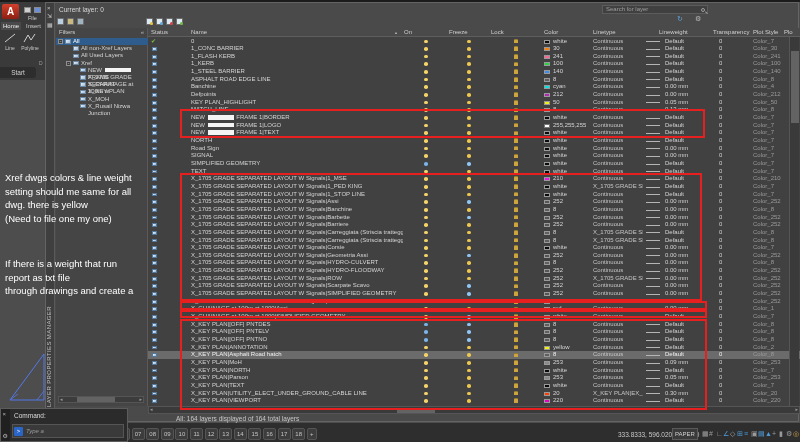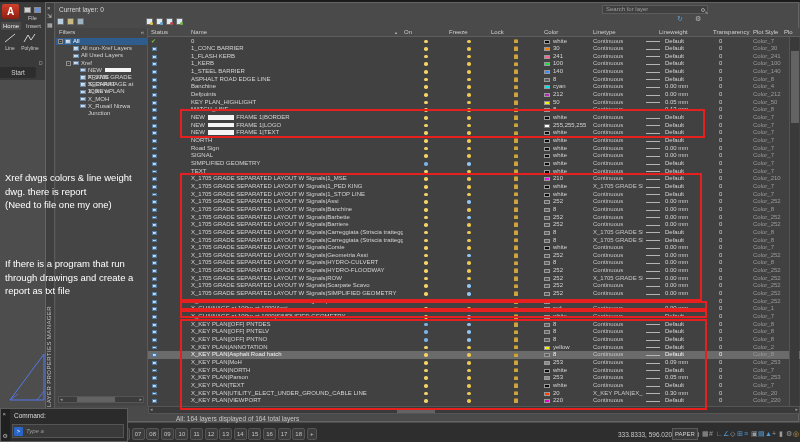--- a/index.html
+++ b/index.html
@@ -138,27 +138,28 @@
   </div>
 
   <svg class="doodle" width="46" height="56">
     <polygon points="6,52 40,52 40,6" fill="none" stroke="#5578e8" stroke-width="1"></polygon>
     <line x1="33" y1="52" x2="40" y2="43" stroke="#5578e8" stroke-width="0.8"></line>
     <line x1="6" y1="52" x2="14" y2="46" stroke="#5578e8" stroke-width="0.8"></line>
   </svg>
 
   <div class="note" style="top:171px" id="note1">
       <div>Xref dwgs colors &amp; line weight</div>
-      <div>dwg. there is report</div>
+      <div>setting should me same for all</div>
+      <div>dwg. there is yellow</div>
       <div>(Need to file one my one)</div>
     </div>
   <div class="note" style="top:257px" id="note2">
-      <div>If there is a program that run</div>
+      <div>If there is a weight that run</div>
+      <div>report as txt file</div>
       <div>through drawings and create a</div>
-      <div>report as txt file</div>
     </div>
 
   <div class="palette">
     <div class="pstrip">
       <span class="gl" style="top:2px">×</span>
       <span class="gl" style="top:10px">⇲</span>
       <span class="gl" style="top:19px">▦</span>
       <div class="vtext">LAYER PROPERTIES MANAGER</div>
     </div>
 

